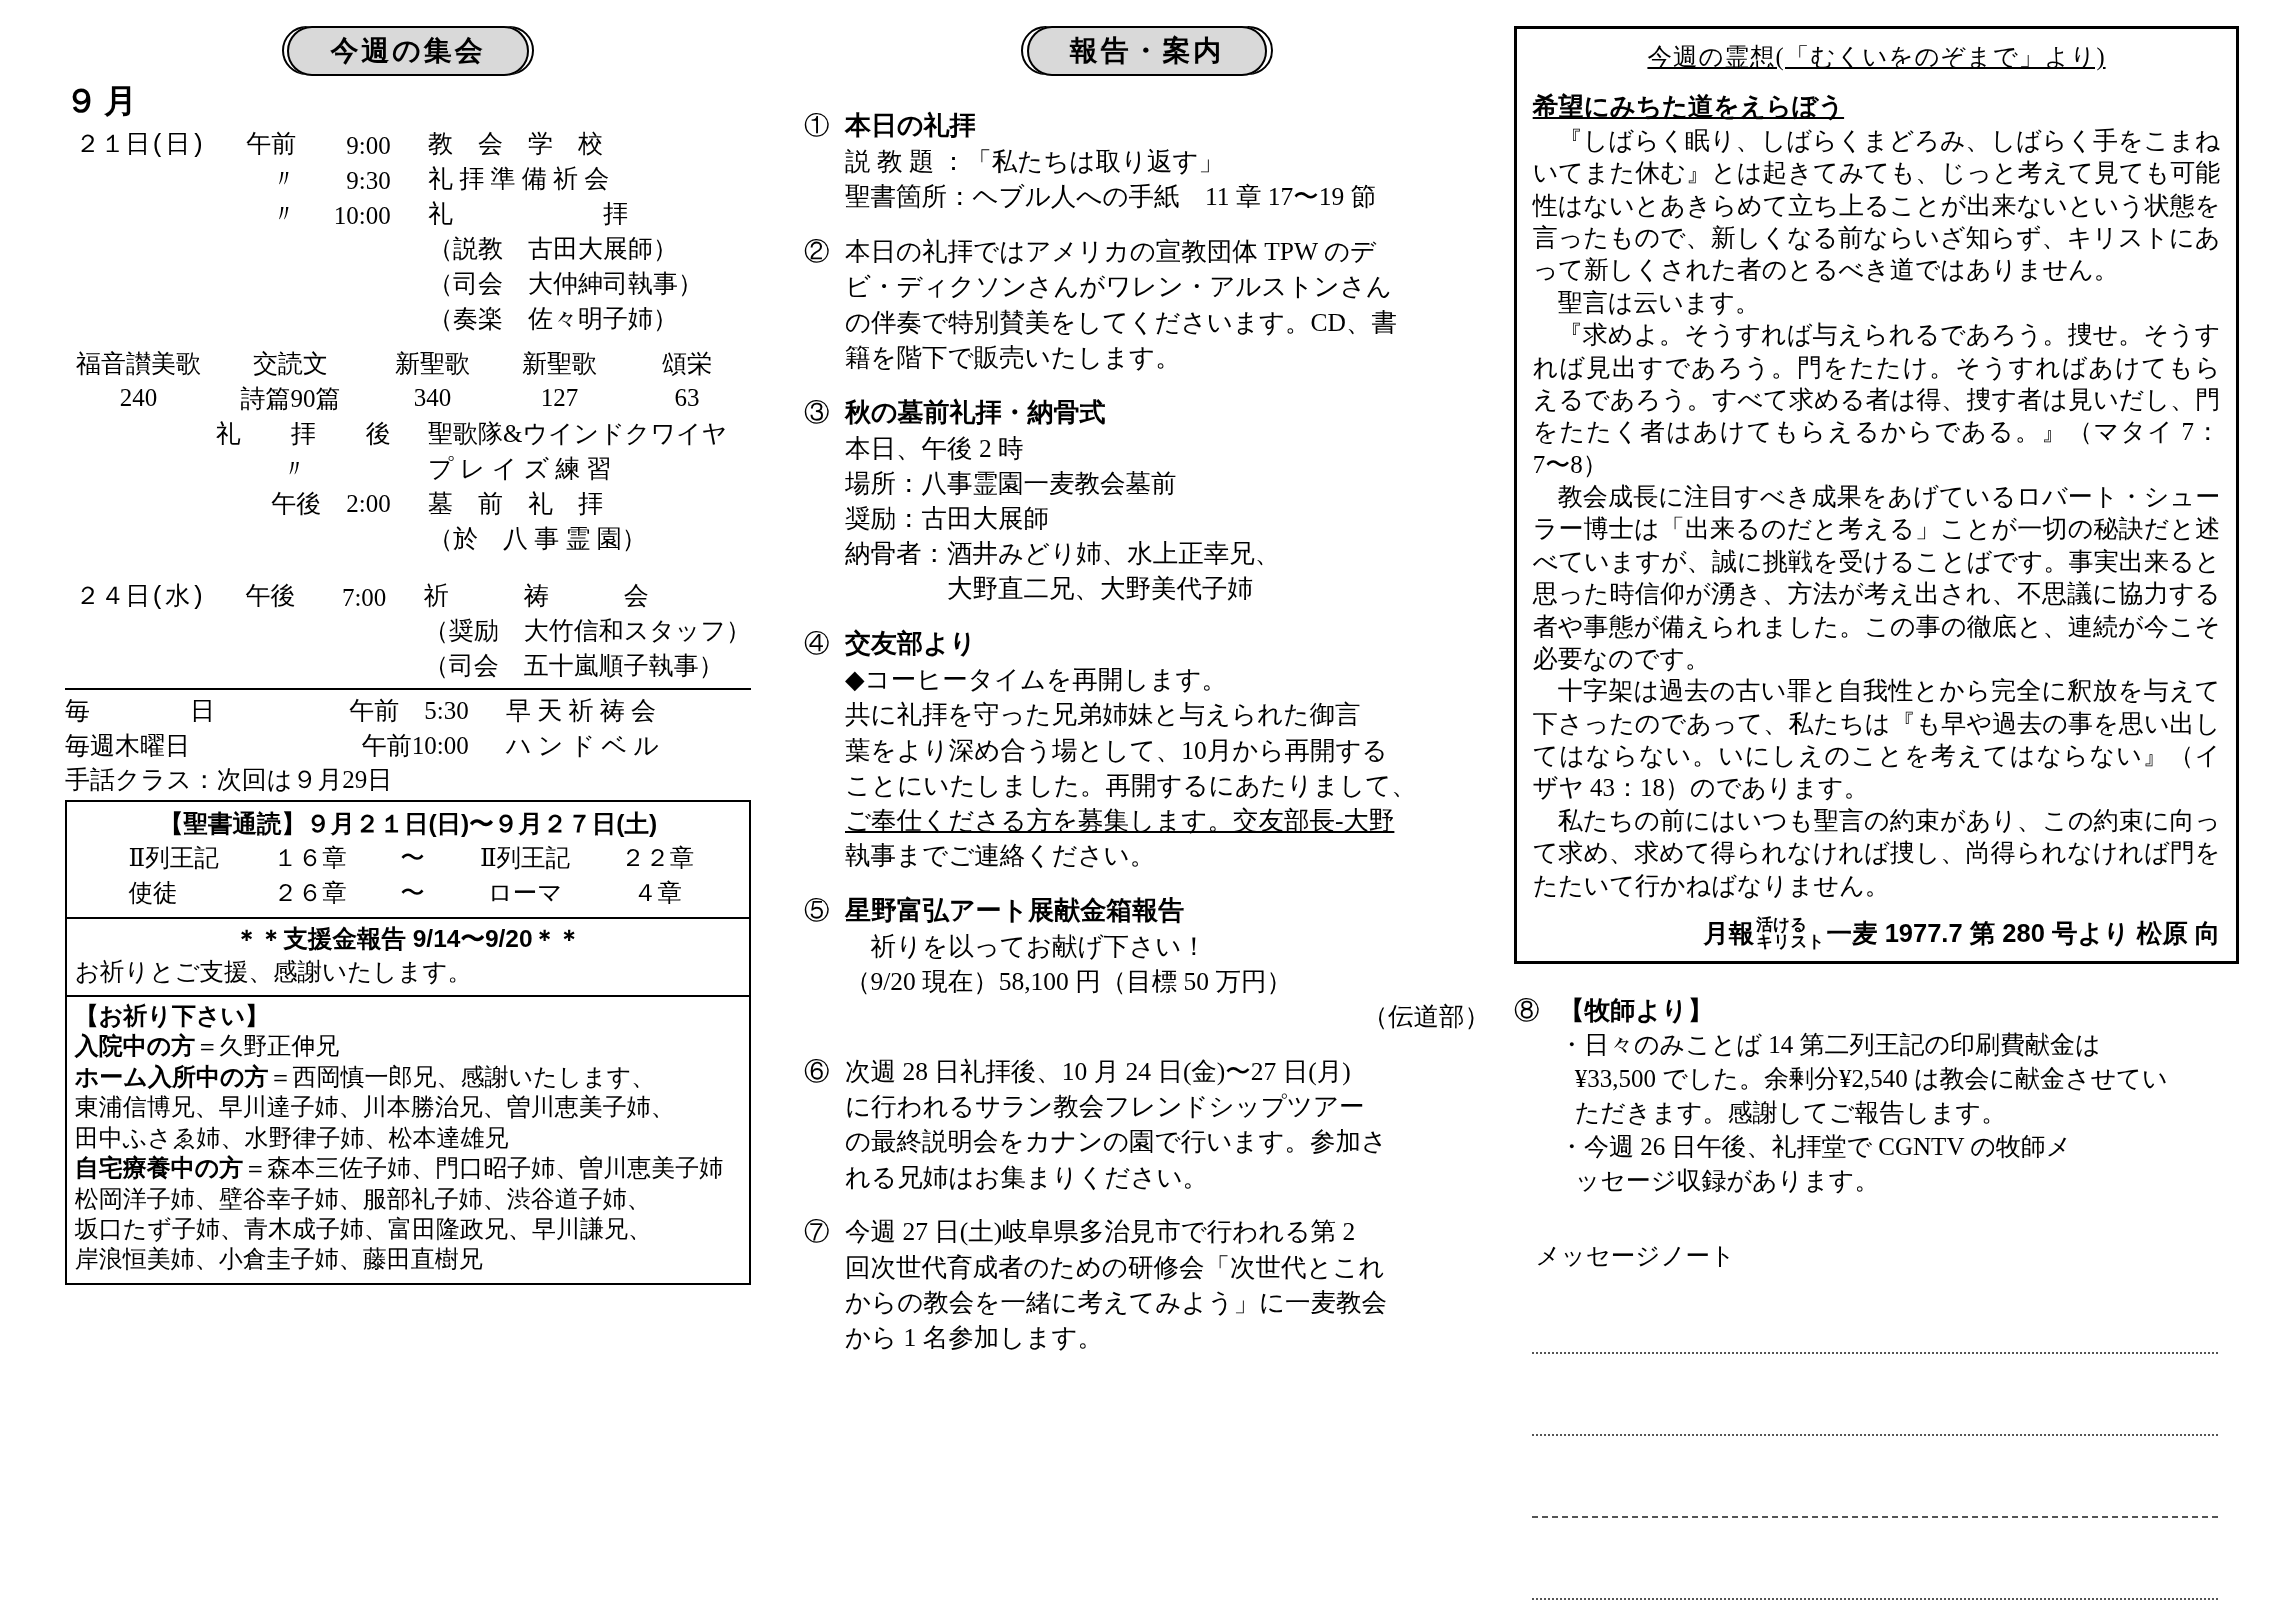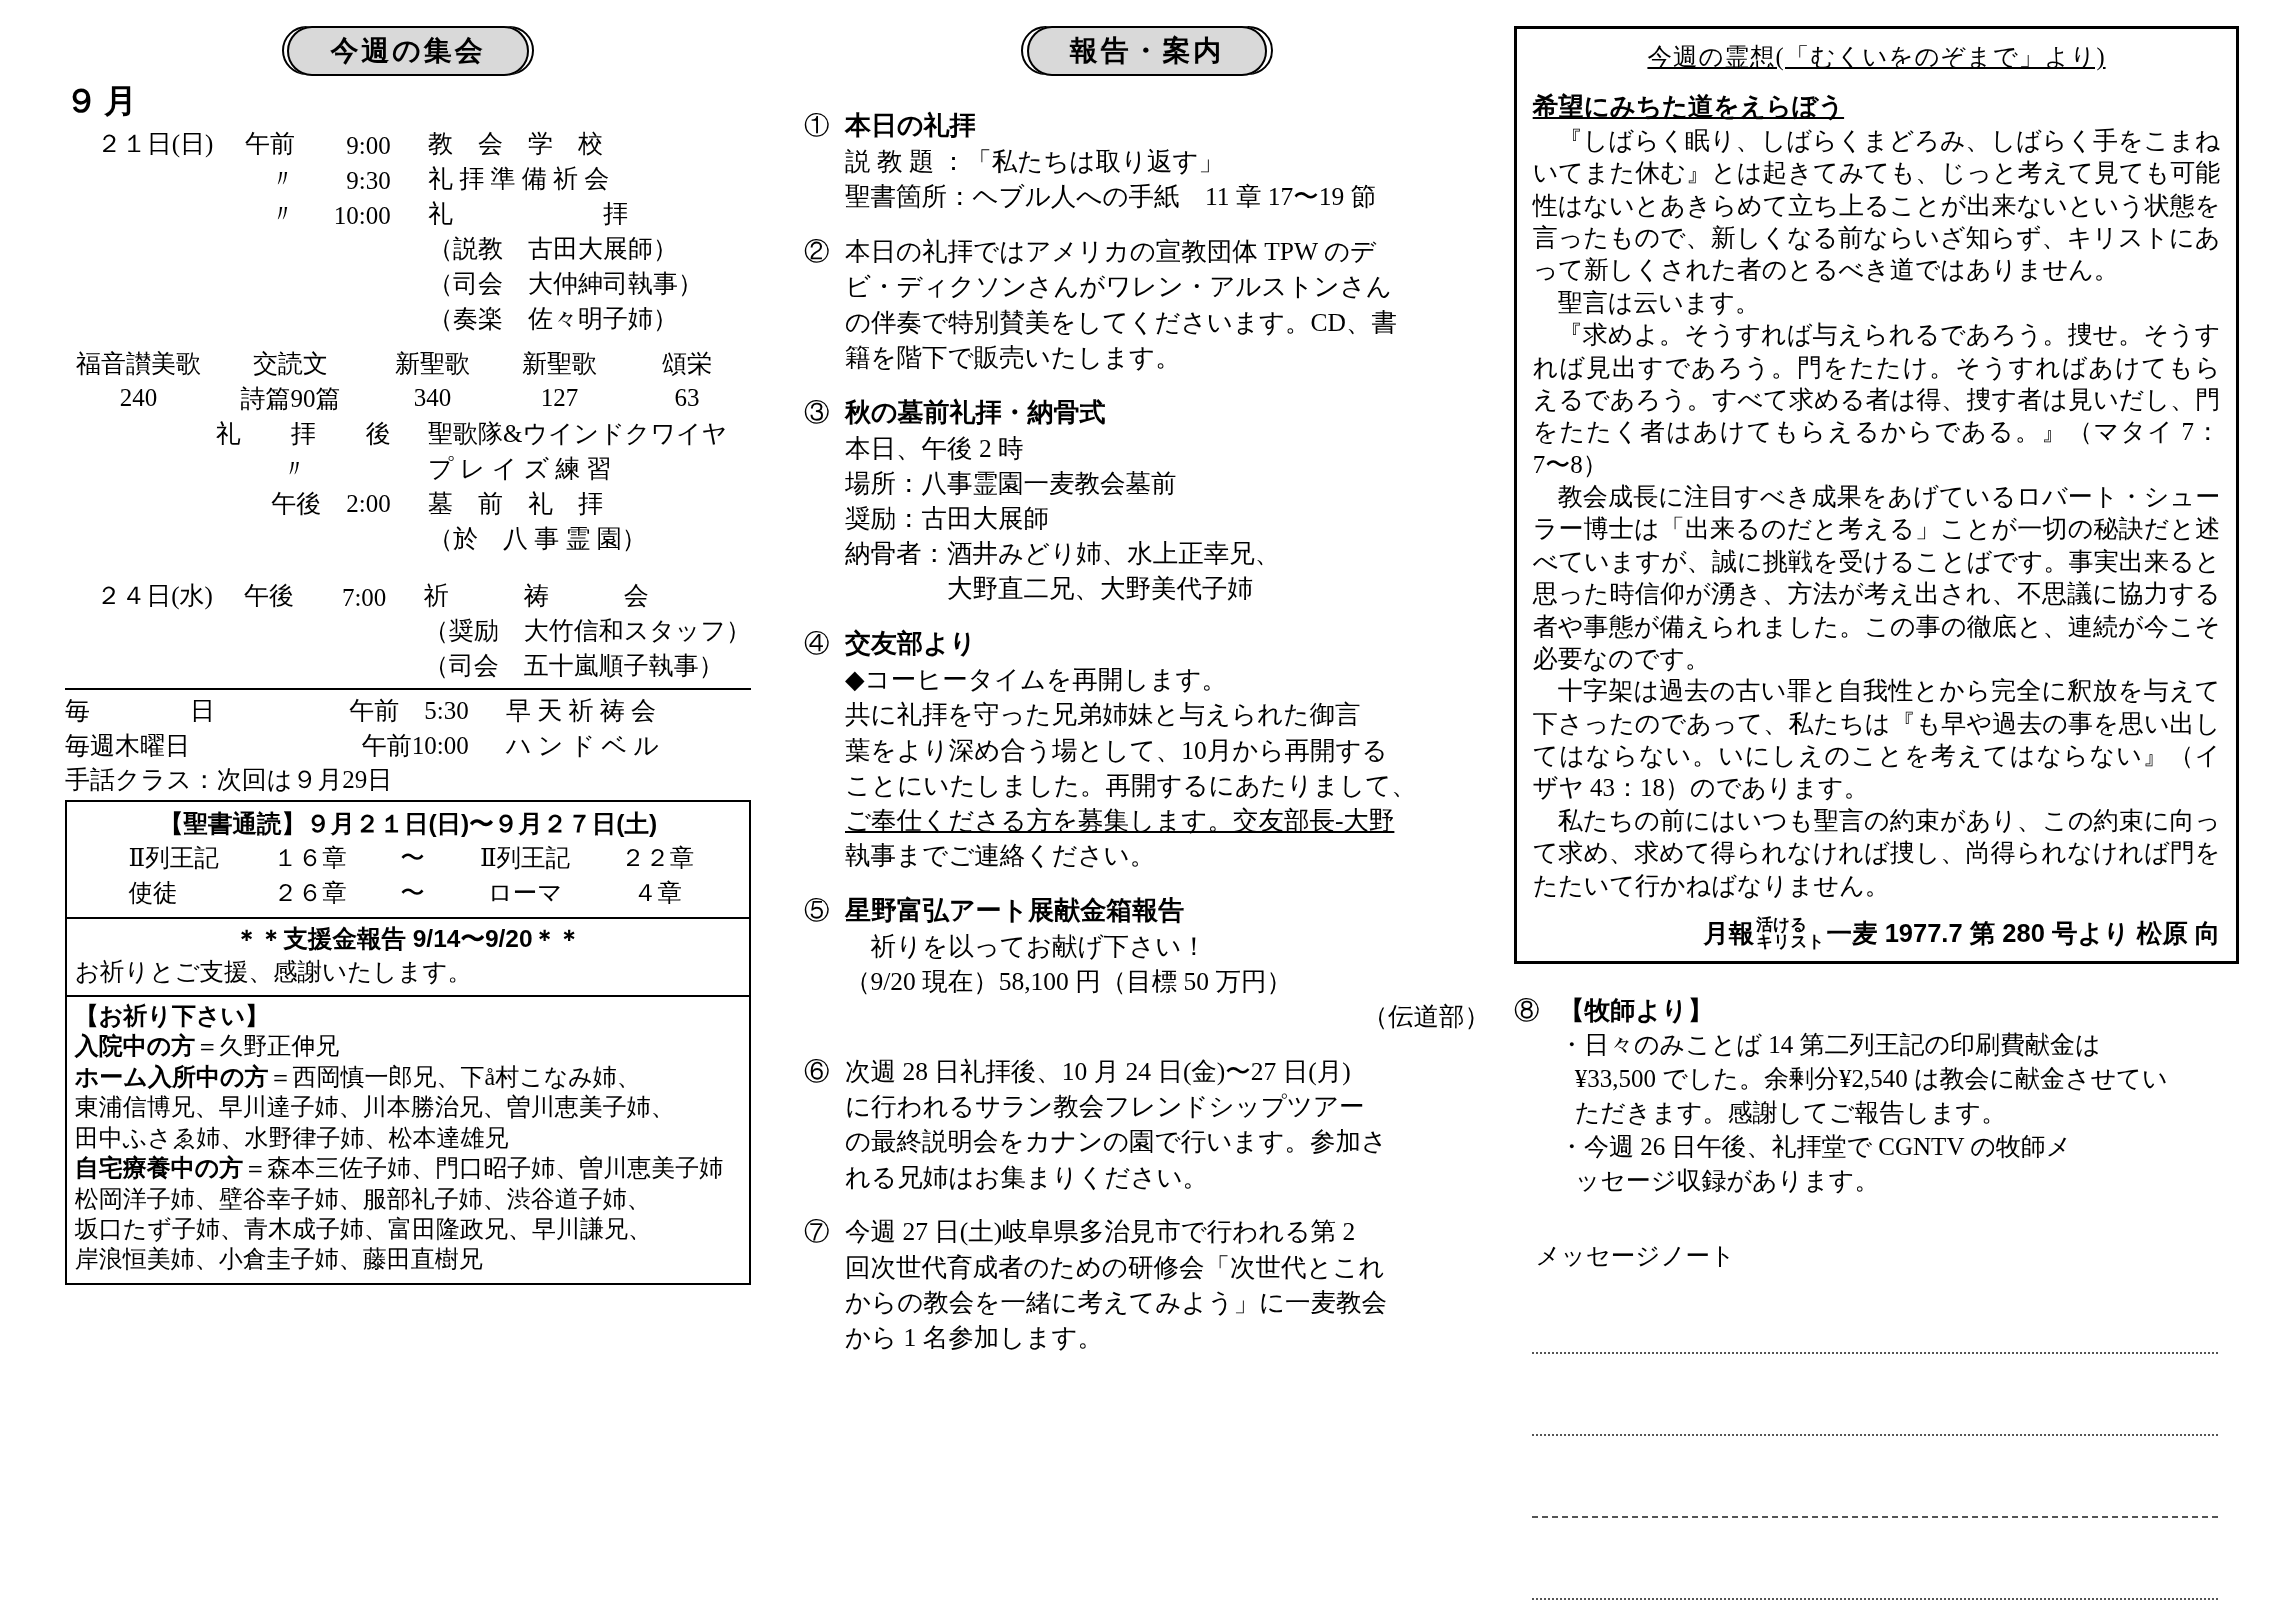--- a/index.html
+++ b/index.html
@@ -59,21 +59,21 @@
   
   .month-label {
     font-size: 33px;
     font-weight: bold;
     letter-spacing: 5.9px;
     font-family: "Liberation Sans","DejaVu Sans",sans-serif;
     margin: 3.9px 0 2px 0;
   }
   table.sched { border-collapse: collapse; width: 686px; font-size: 25px; }
   table.sched td { padding: 1px 0; vertical-align: bottom; white-space: nowrap; }
-  .c-date   { width: 157px; text-align: right; }
+  .c-date   { width: 157px; text-align: center; font-family: Liberation Mono, monospace; }
   .c-ampm   { width: 90px;  text-align: right; }
   .c-time   { width: 118px; text-align: right; padding-right: 11.8px !important; }
   .c-evt    { text-align: left; padding-left: 25.5px !important; }
   .just {
     display: flex; justify-content: space-between;
     width: 284px;
   }
   .just-wide { width: 323px; }
   .paren { text-align: left; }
   table.hymn { border-collapse: collapse; width: 686px; font-size: 25px; }
@@ -382,21 +382,21 @@
     </div>
 
     <div class="prayer-box">
       <div class="prayer-line">
         <b>【お祈り下さい】</b>
       </div>
       <div class="prayer-line">
         <b>入院中の方</b><span>＝</span><span>久野正伸兄</span>
       </div>
       <div class="prayer-line">
-        <b>ホーム入所中の方</b><span>＝</span><span>西岡慎一郎兄、下å村こなみ姉、</span>
+        <b>ホーム入所中の方</b><span>＝</span><span>西岡慎一郎兄、感謝いたします、</span>
       </div>
       <div class="prayer-line">東浦信博兄、早川達子姉、川本勝治兄、曽川恵美子姉、</div>
       <div class="prayer-line">田中ふさゑ姉、水野律子姉、松本達雄兄</div>
       <div class="prayer-line">
         <b>自宅療養中の方</b><span>＝</span><span>森本三佐子姉、門口昭子姉、曽川恵美子姉</span>
       </div>
       <div class="prayer-line">松岡洋子姉、壁谷幸子姉、服部礼子姉、渋谷道子姉、</div>
       <div class="prayer-line">坂口たず子姉、青木成子姉、富田隆政兄、早川謙兄、</div>
       <div class="prayer-line">岸浪恒美姉、小倉圭子姉、藤田直樹兄</div>
     </div>

